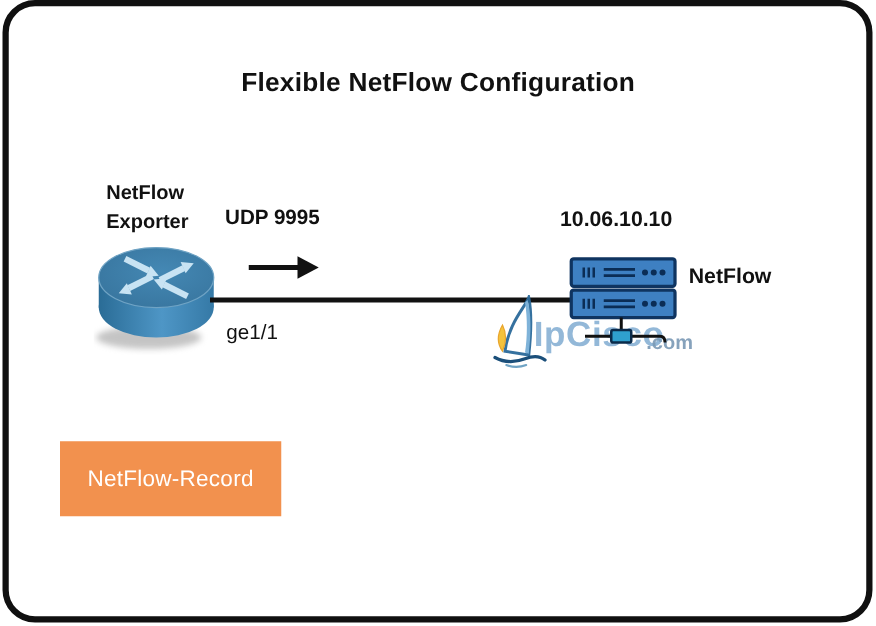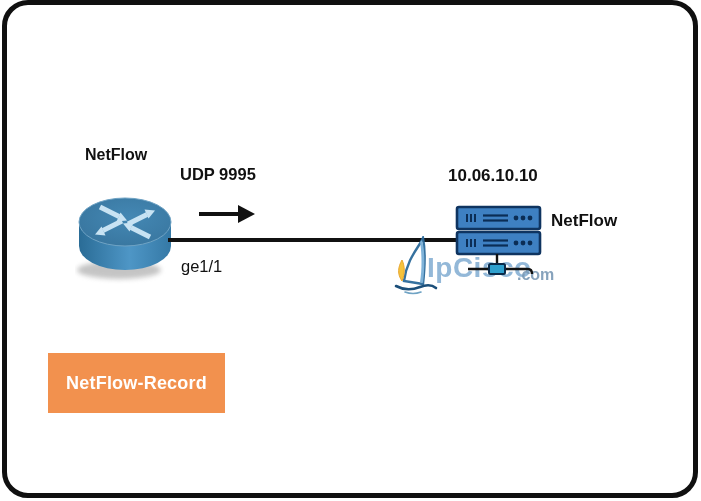--- a/index.html
+++ b/index.html
@@ -37,32 +37,34 @@
     color:#85AFD3;opacity:.88;letter-spacing:.5px;
   }
   .wm-suffix{
     position:absolute;left:124px;top:30px;font-size:16px;font-weight:600;
     color:#7A99B5;opacity:.9;text-align:center;
   }
   .record-box{
     position:absolute;left:48px;top:353px;width:177px;height:60px;
     background:#F2914E;display:flex;align-items:center;justify-content:center;
   }
-  .record-box span{color:#fff;font-size:18px;font-weight:bold;letter-spacing:.2px;}
+  .record-box span{color:#fff;font-size:18px;font-weight:normal;letter-spacing:.2px;}
 </style>
 </head>
 <body>
 
 <div class="canvas">
 
   <div class="frame"></div>
 
+  <h1 class="title">Flexible NetFlow Configuration</h1>
 
   <div class="exporter-label">
     <div>NetFlow</div>
+    <div>Exporter</div>
   </div>
 
   <div class="udp-label">UDP 9995</div>
 
   <svg class="flow-arrow" width="60" height="22" viewBox="0 0 60 22">
     <line x1="2" y1="11" x2="44" y2="11" stroke="#111" stroke-width="4"></line>
     <polygon points="58,11 41,2 41,20" fill="#111"></polygon>
   </svg>
 
   <svg class="router-icon" width="108" height="90" viewBox="0 0 108 90">

